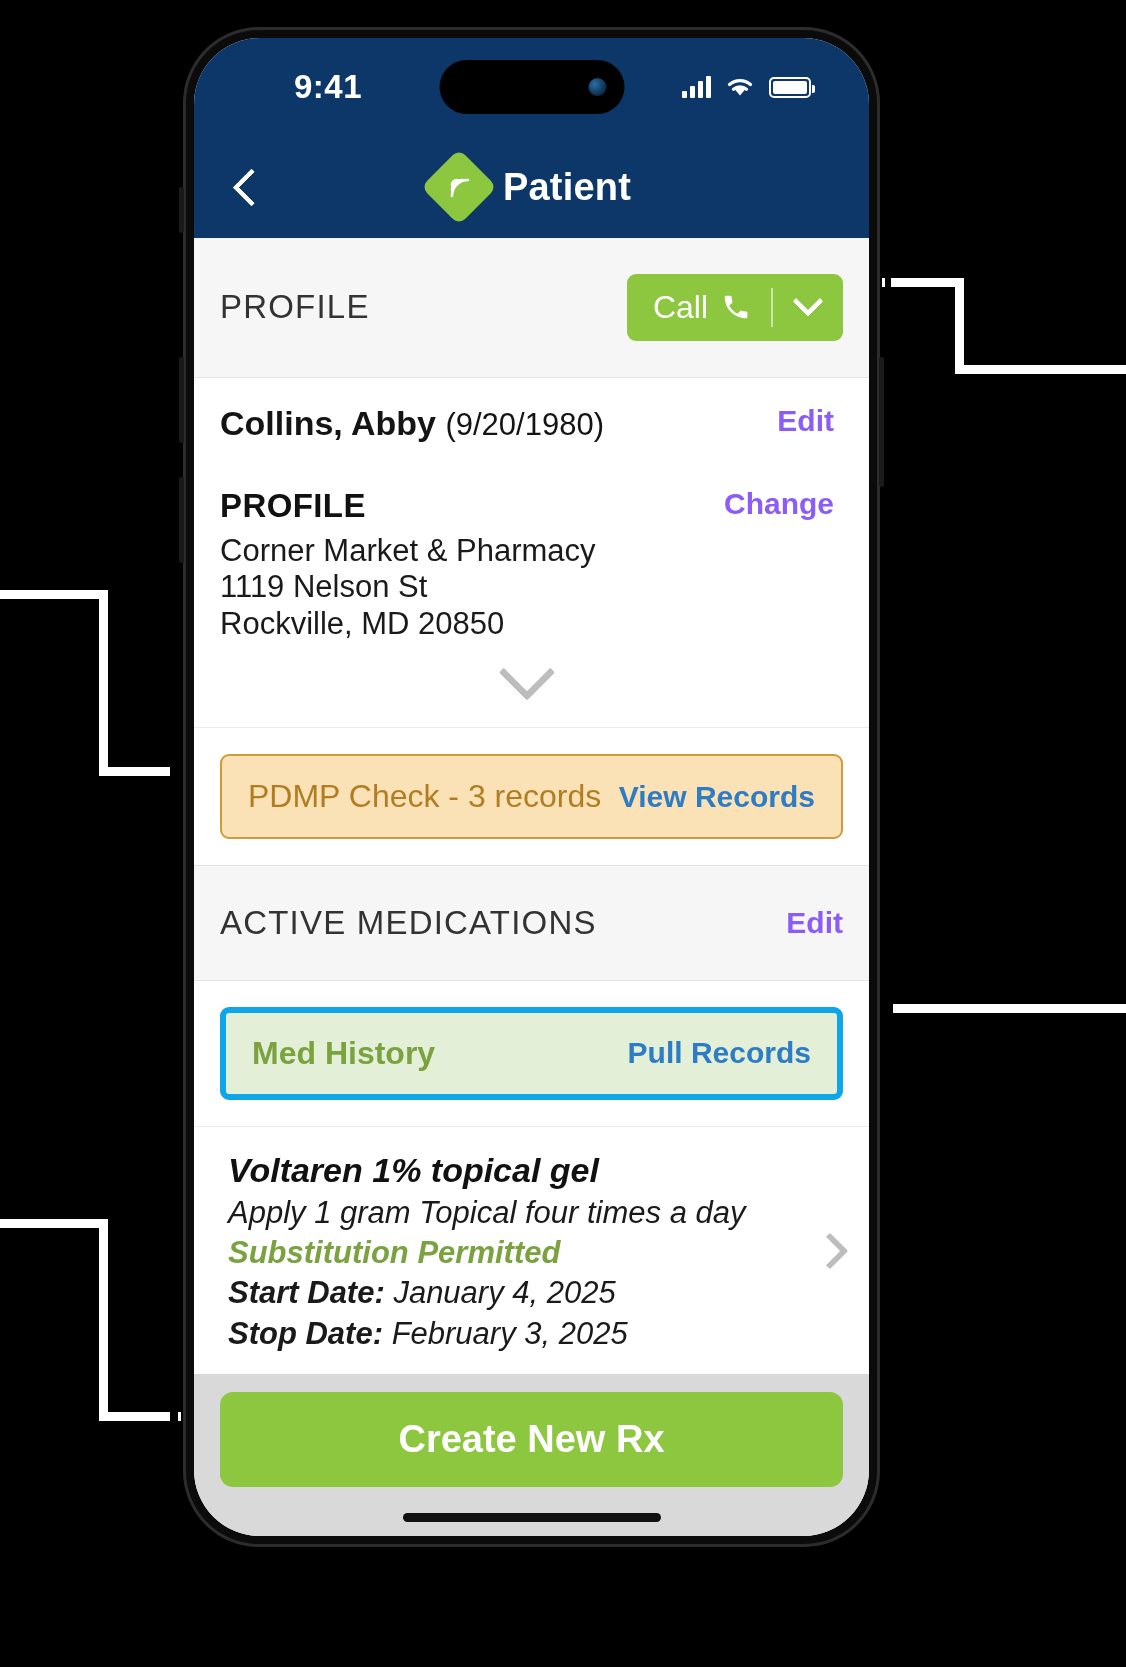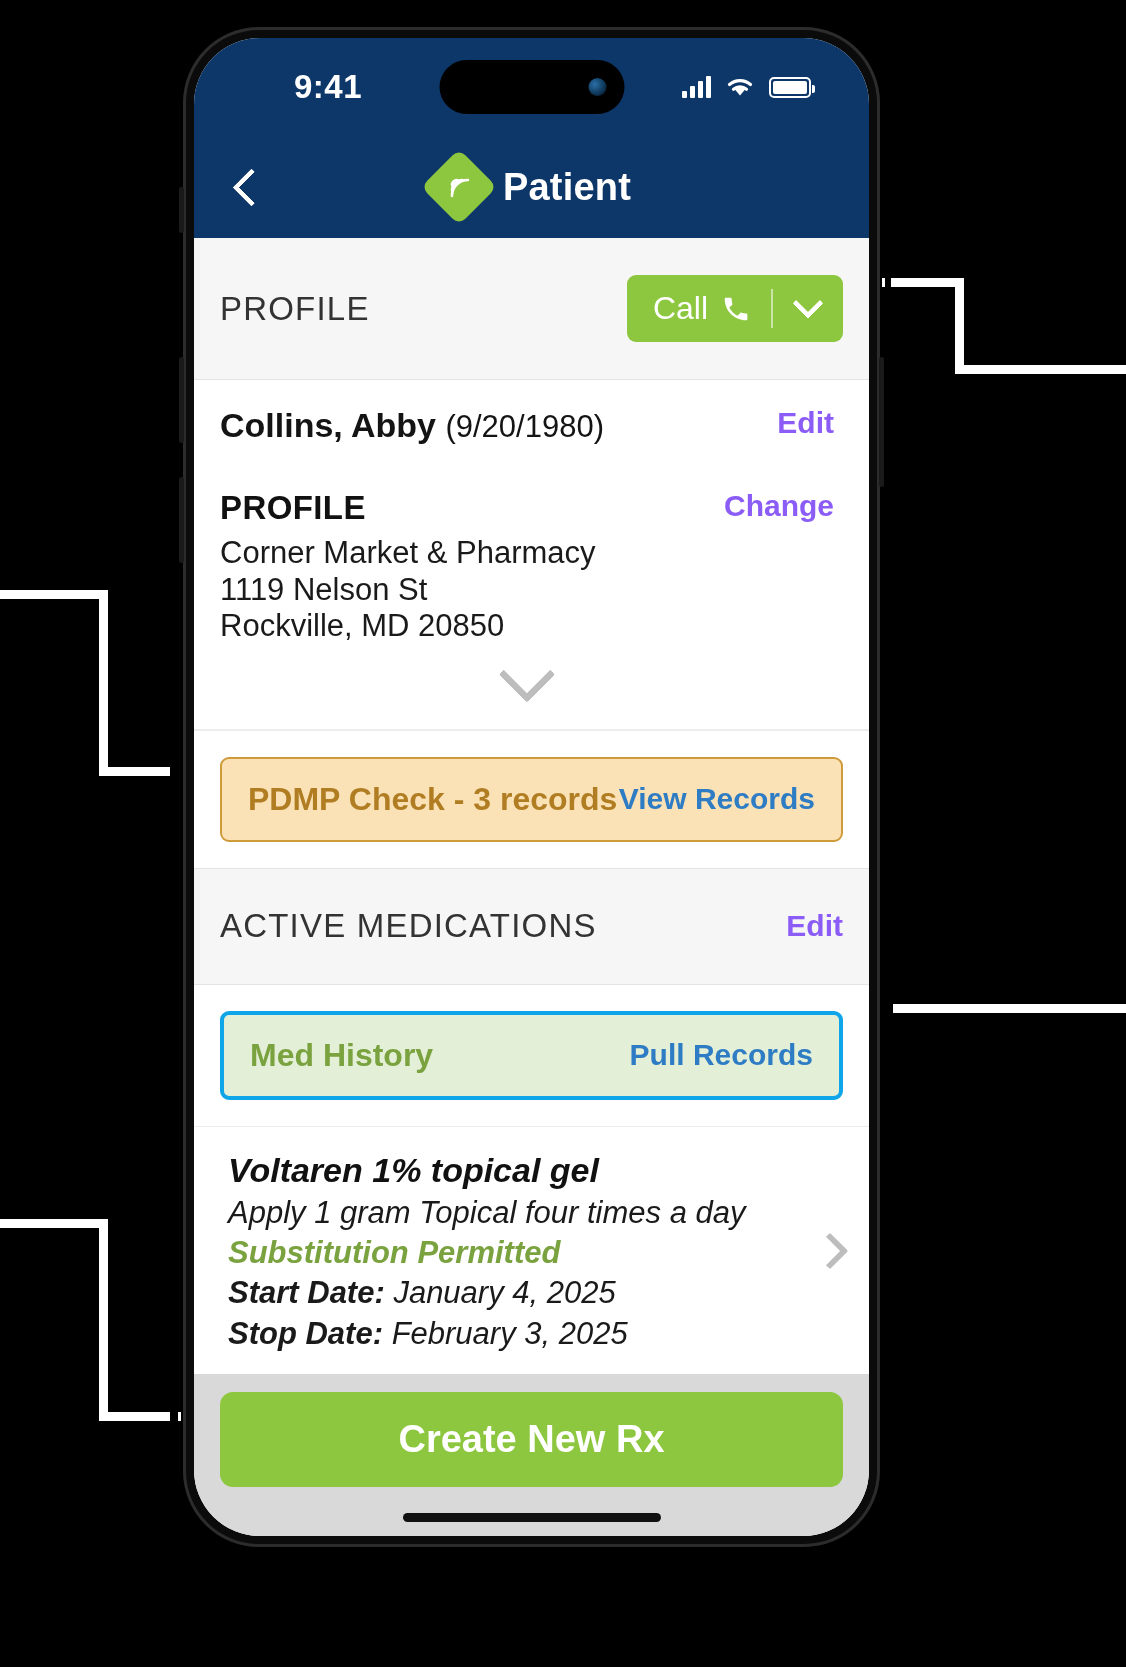--- a/index.html
+++ b/index.html
@@ -107,22 +107,22 @@
     transform:rotate(45deg) translate(-6px,-6px); border-radius:3px; }
 
   .divider { height:2px; background:#ececec; }
 
   .banner-wrap { padding:26px; background:#fff; }
   .banner {
     border-radius:9px; display:flex; align-items:center; justify-content:space-between;
     padding:22px 26px; cursor:pointer;
   }
   .banner.pdmp { background:#fbe2b6; border:2px solid #cf9a3a; }
-  .banner.pdmp .b-label { color:#b07d22; font-size:32px; font-weight:700; }
-  .banner.med { background:#e4efd7; border:4px solid #0ea5e9; }
+  .banner.pdmp .b-label { color:#b07d22; font-size:32px; font-weight:400; }
+  .banner.med { background:#e4efd7; border:6px solid #0ea5e9; }
   .banner.med .b-label { color:#7aa23f; font-size:32px; font-weight:700; }
   .banner .b-link { color:#2e7cc4; font-size:30px; font-weight:700; }
 
   .med-card { padding:24px 26px 20px 34px; background:#fff; position:relative;font-style:italic; }
   .med-title { font-size:34px; font-weight:700; color:#111; margin-bottom:4px; }
   .med-line { font-size:31px; color:#1a1a1a; line-height:1.2; }
   .med-sub { font-size:31px; color:#7aa23f; font-weight:700; line-height:1.35; }
   .med-date { font-size:31px; color:#1a1a1a; line-height:1.3; }
   .med-date b { font-weight:700; }
   .med-chev {

